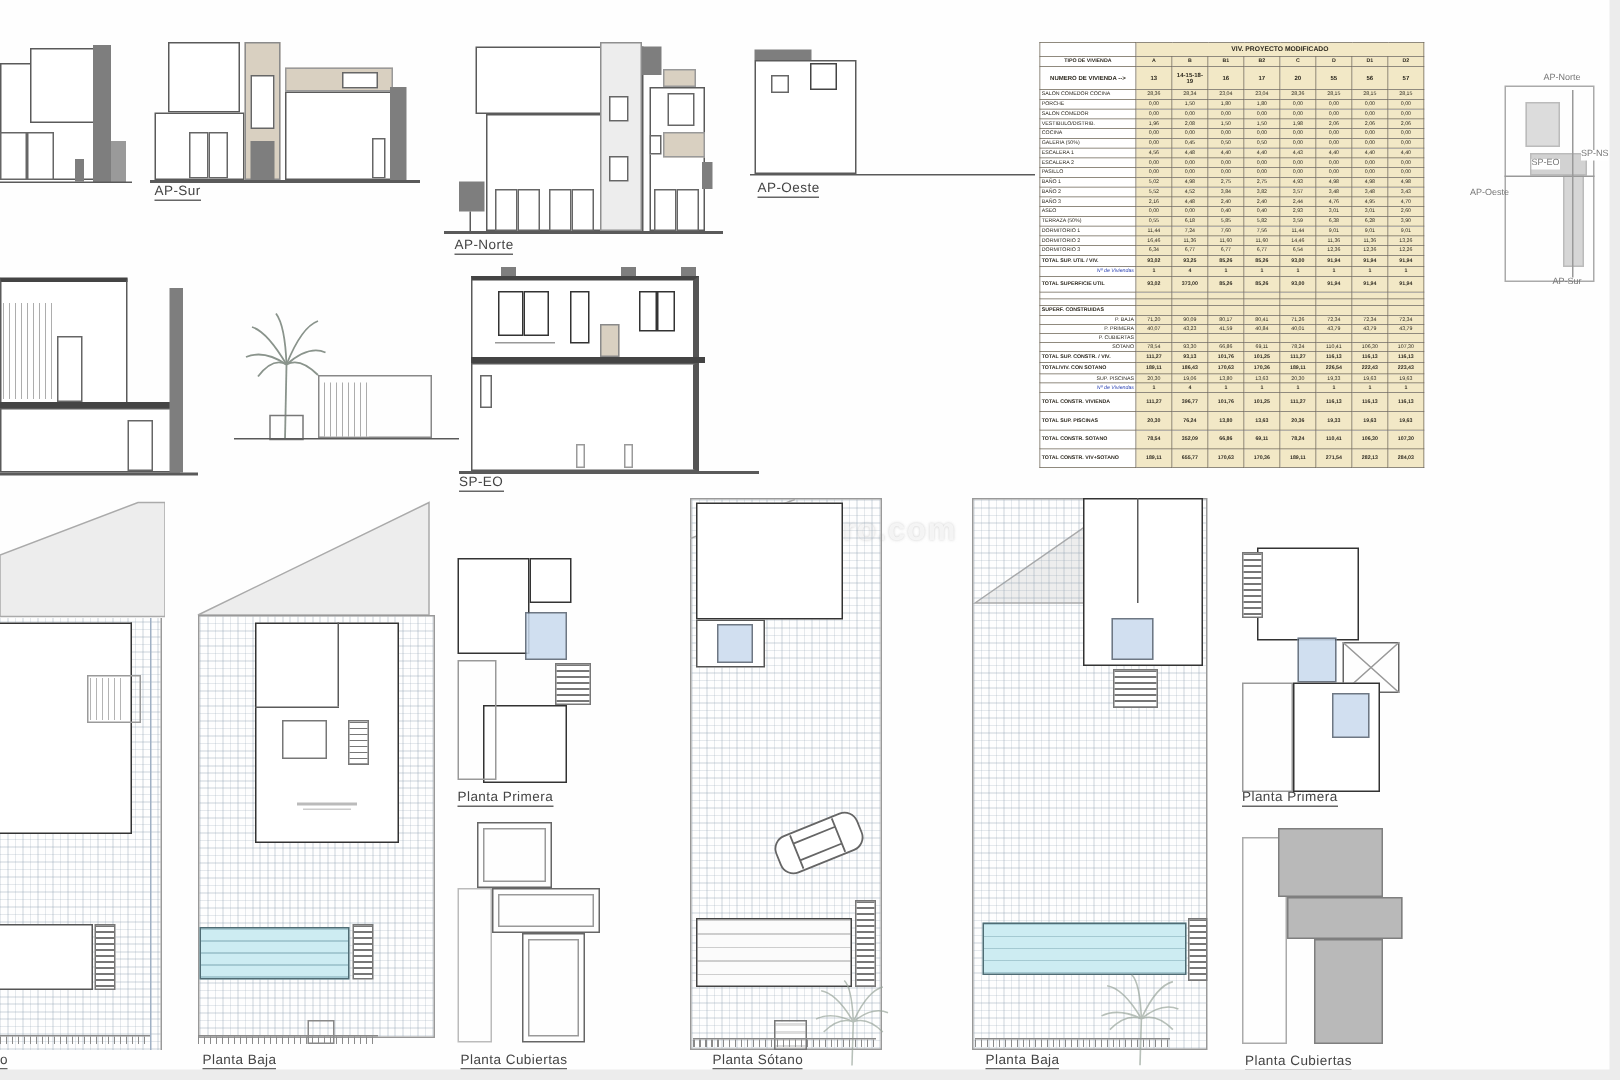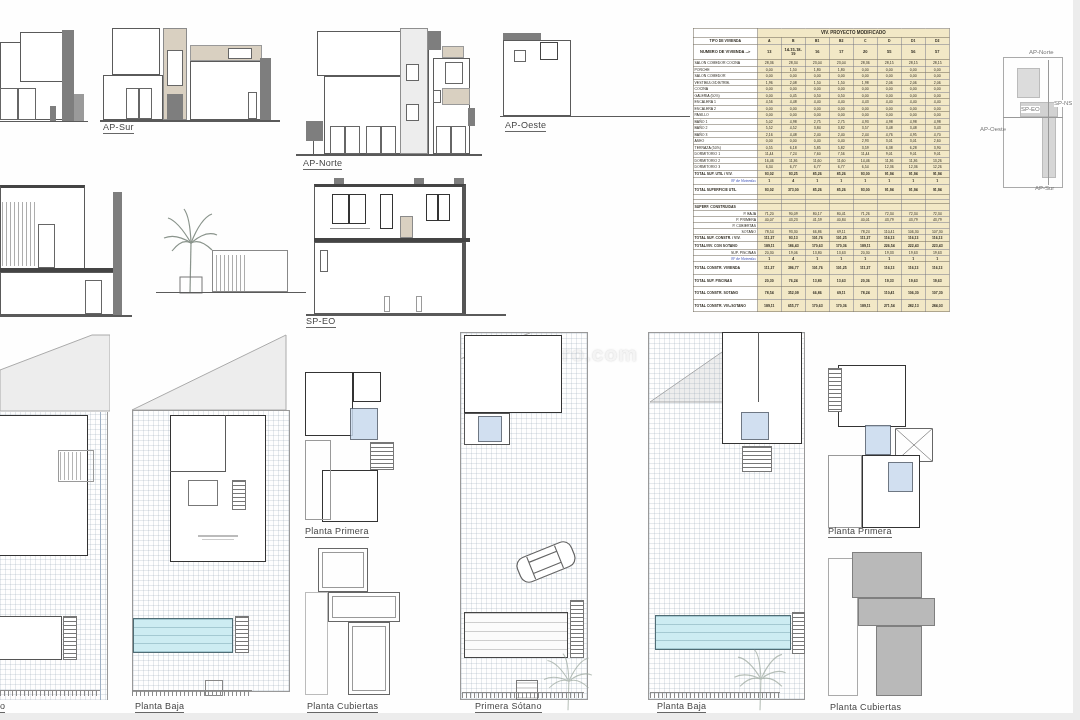--- a/index.html
+++ b/index.html
@@ -704,21 +704,21 @@
           <path d="M31 34 Q18 12 6 10"></path>
         <path d="M31 34 Q30 8 24 2"></path>
           <path d="M31 34 Q42 10 54 7"></path>
           <path d="M31 34 Q46 22 58 27"></path>
         <path d="M31 34 Q42 30 54 42"></path>
           <path d="M31 34 Q20 30 8 42"></path>
       </g>
     </svg>
     <div class="abs thin" style="left:58px;top:350px;width:22px;height:20px;border-color:#777;background:repeating-linear-gradient(0deg,#ddd 0 2px,#fff 2px 5px);"></div>
     <div class="abs dash" style="left:4px;top:362px;width:122px;"></div>
-    <div class="abs lbl" style="left:17px;top:371px;">Primera Sótano</div>
+    <div class="abs lbl" style="left:17px;top:371px;">Planta Sótano</div>
   </div>
 
   <div class="abs" style="left:645px;top:330px;width:162px;height:382px;">
     <svg width="100" height="72" style="position:absolute;left:3px;top:2px;" viewBox="0 0 100 72">
       <polygon points="2,70 100,2 100,70 2,70" fill="#ededed" stroke="#aaa" stroke-width="1"></polygon>
     </svg>
     <div class="abs" style="left:93px;top:2px;width:64px;height:80px;background:#cdc4ad;border:1px solid #a99f87;
          background-image:repeating-linear-gradient(45deg, rgba(255,255,255,.28) 0 2px, transparent 2px 6px),
          radial-gradient(circle at 40% 55%, rgba(120,110,85,.25) 0 9px, transparent 10px);"></div>
     <div class="abs grid thin" style="left:3px;top:2px;width:157px;height:368px;border-color:#999;"></div>

